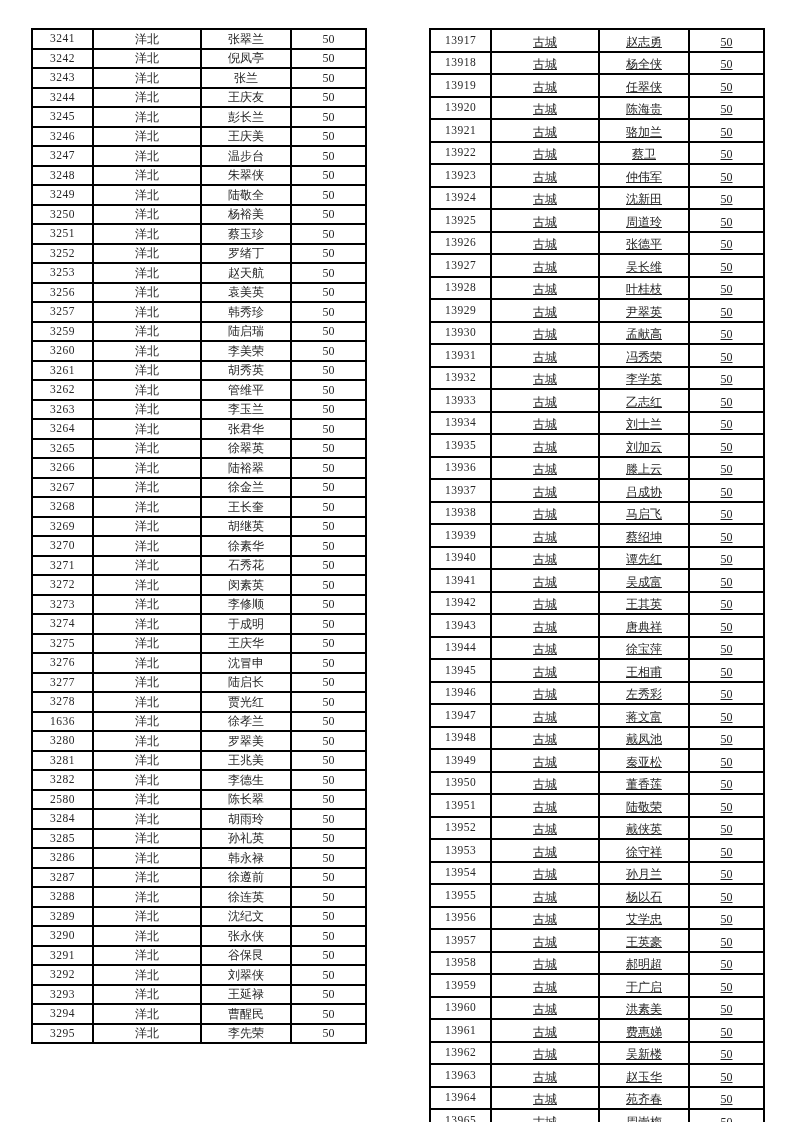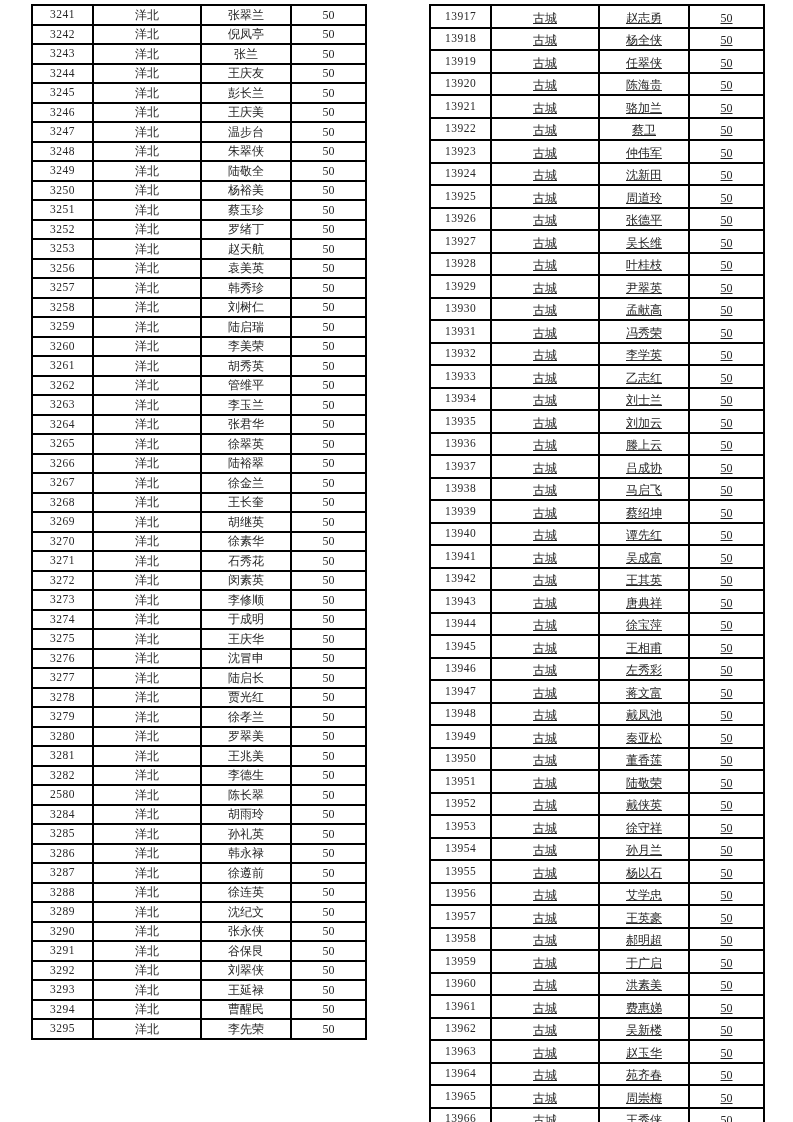--- a/index.html
+++ b/index.html
@@ -9,21 +9,21 @@
   }
   body {
     width: 793px;
     height: 1122px;
     position: relative;
     font-family: "Liberation Serif", "DejaVu Serif", serif;
     color: #262626;
   }
   .roster {
     position: absolute;
-    top: 4px;
+    top: 28px;
     border-collapse: collapse;
     table-layout: fixed;
     background: #ffffff;
     border-radius: 27px;
   }
   .roster.left-roster  { left: 31px;  }
   .roster.right-roster { left: 429px; }
   .roster td {
     border: 2px solid #000000;
     padding: 0;
@@ -143,26 +143,20 @@
         <td class="cell-name">袁美英</td>
         <td class="cell-amount">50</td>
       </tr>
       <tr>
         <td class="cell-id">3257</td>
         <td class="cell-region">洋北</td>
         <td class="cell-name">韩秀珍</td>
         <td class="cell-amount">50</td>
       </tr>
       <tr>
-        <td class="cell-id">3258</td>
-        <td class="cell-region">洋北</td>
-        <td class="cell-name">刘树仁</td>
-        <td class="cell-amount">50</td>
-      </tr>
-      <tr>
         <td class="cell-id">3259</td>
         <td class="cell-region">洋北</td>
         <td class="cell-name">陆启瑞</td>
         <td class="cell-amount">50</td>
       </tr>
       <tr>
         <td class="cell-id">3260</td>
         <td class="cell-region">洋北</td>
         <td class="cell-name">李美荣</td>
         <td class="cell-amount">50</td>
@@ -269,21 +263,21 @@
         <td class="cell-name">陆启长</td>
         <td class="cell-amount">50</td>
       </tr>
       <tr>
         <td class="cell-id">3278</td>
         <td class="cell-region">洋北</td>
         <td class="cell-name">贾光红</td>
         <td class="cell-amount">50</td>
       </tr>
       <tr>
-        <td class="cell-id">3279</td>
+        <td class="cell-id">1636</td>
         <td class="cell-region">洋北</td>
         <td class="cell-name">徐孝兰</td>
         <td class="cell-amount">50</td>
       </tr>
       <tr>
         <td class="cell-id">3280</td>
         <td class="cell-region">洋北</td>
         <td class="cell-name">罗翠美</td>
         <td class="cell-amount">50</td>
       </tr>

